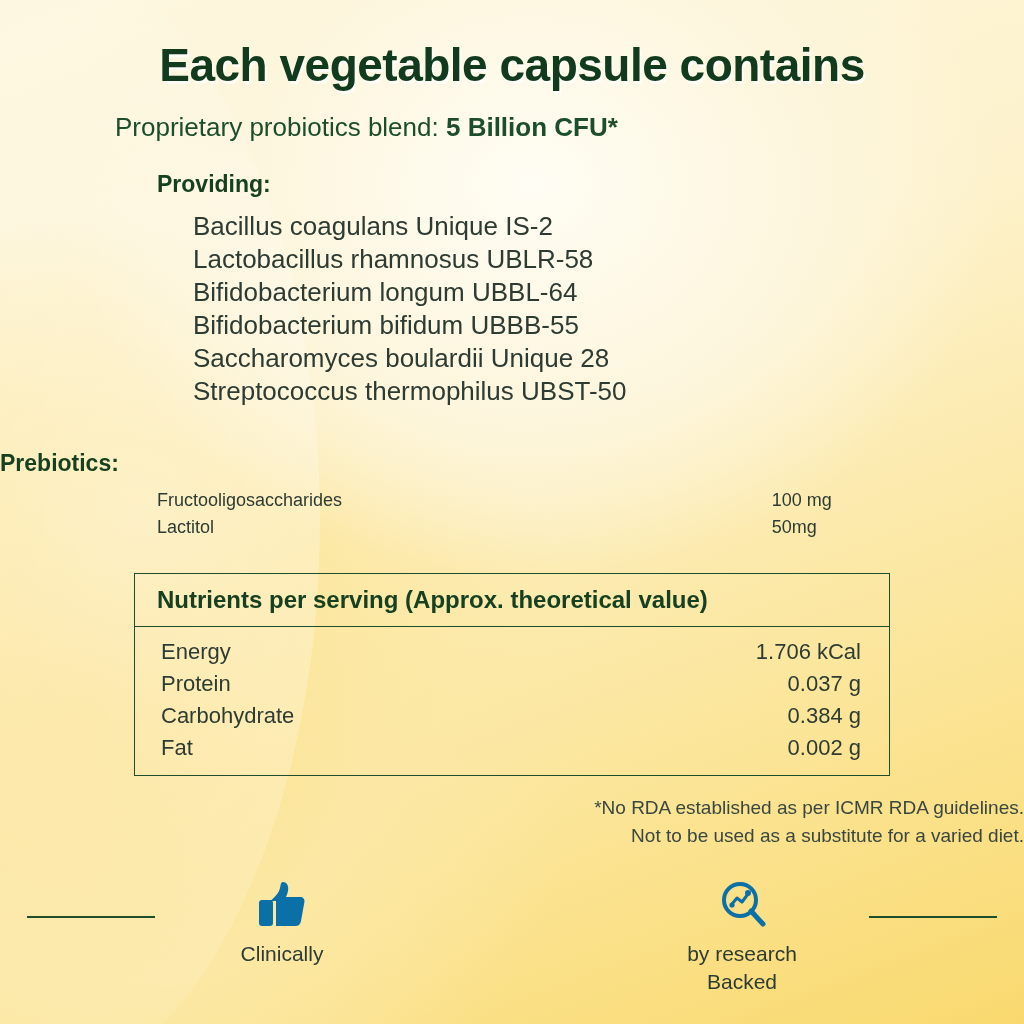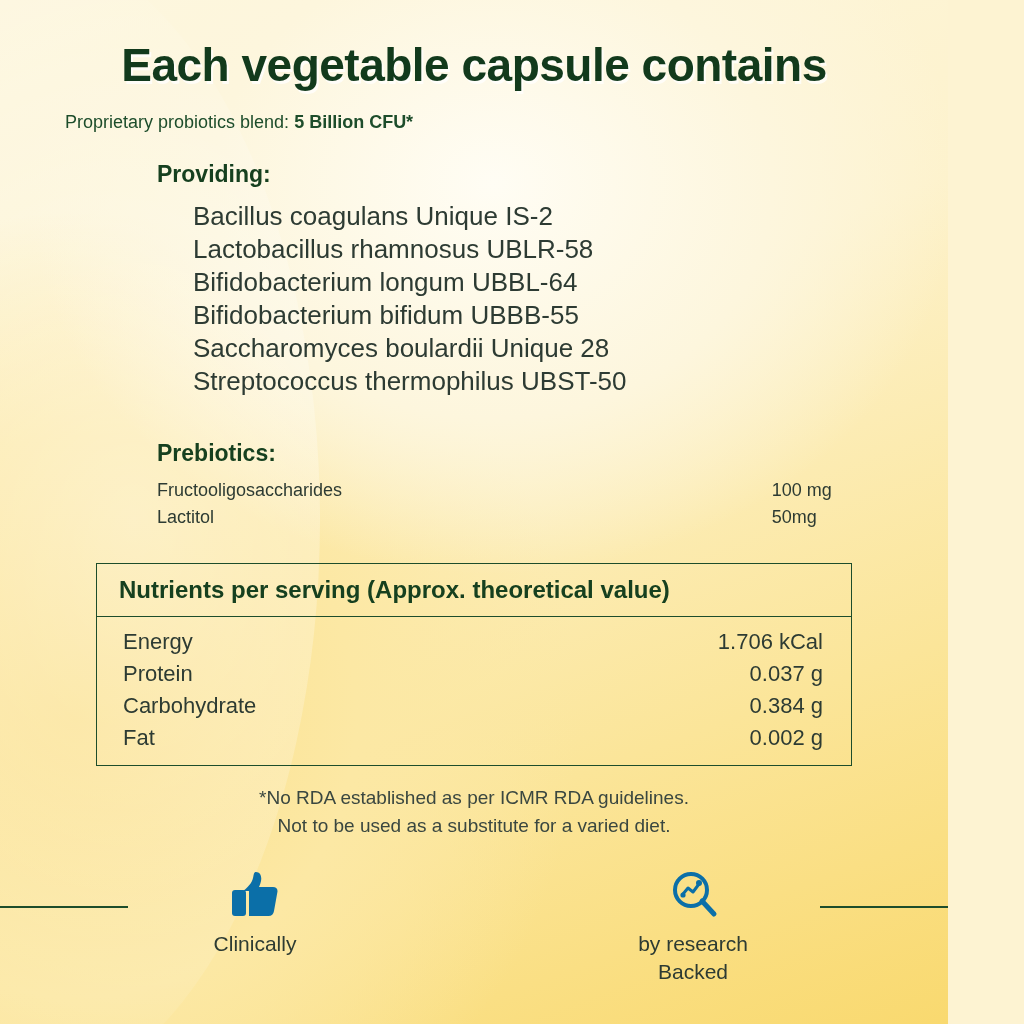--- a/index.html
+++ b/index.html
@@ -9,21 +9,21 @@
   body {
     width: 1024px;
     height: 1024px;
     font-family: "Liberation Sans", sans-serif;
     background: #fdf3d2;
     overflow: hidden;
   }
 
   #page {
     position: relative;
-    width: 948px;
+    width: 1024px;
     height: 1024px;
     background:
       radial-gradient(ellipse 620px 520px at 52% 18%, #fffdf4 0%, #fdf6dd 45%, rgba(253,243,205,0) 75%),
       radial-gradient(ellipse 700px 700px at 8% 70%, #fbe08a 0%, #fce8a4 40%, rgba(252,232,164,0) 72%),
       linear-gradient(160deg, #fdf7e0 0%, #fdf2cc 38%, #fbe599 72%, #f9d96f 100%);
     box-sizing: border-box;
   }
 
   
   #page::before {
@@ -50,22 +50,22 @@
     text-align: center;
     font-size: 46px;
     font-weight: bold;
     color: #123a1c;
     letter-spacing: -0.5px;
     text-shadow: 2px 3px 0 rgba(255,255,255,0.75);
   }
 
   .blend-line {
     margin: 20px 0 0 0;
-    padding-left: 65px;
-    font-size: 18px;
+    padding-left: 115px;
+    font-size: 26px;
     color: #1d4d2b;
   }
   .blend-line .bold {
     font-weight: bold;
   }
 
   .section-head {
     padding-left: 157px;
     font-size: 23px;
     font-weight: bold;
@@ -79,21 +79,20 @@
     padding: 0 0 0 157px;
   }
   .strain-list li {
     font-size: 26px;
     color: #2d3b33;
     line-height: 33px;
     margin-left: 36px;
   }
 
   .prebiotics-head {
-    padding-left: 157px;
     font-size: 23px;
     font-weight: bold;
     color: #16401f;
     margin-top: 42px;
   }
 
   .kv-table {
     margin: 10px 0 0 157px;
     width: 700px;
     border-collapse: collapse;
@@ -137,21 +136,21 @@
   }
   .nb-table td.v {
     text-align: right;
     padding-right: 28px;
     white-space: nowrap;
   }
   .nb-table tr:first-child td { padding-top: 12px; }
   .nb-table tr:last-child td { padding-bottom: 14px; }
 
   .disclaimer {
-    text-align: center;
+    text-align: right;
     margin-top: 18px;
     font-size: 19px;
     color: #3a4740;
     line-height: 28px;
   }
 
   .badges {
     position: relative;
     margin-top: 26px;
     display: flex;

